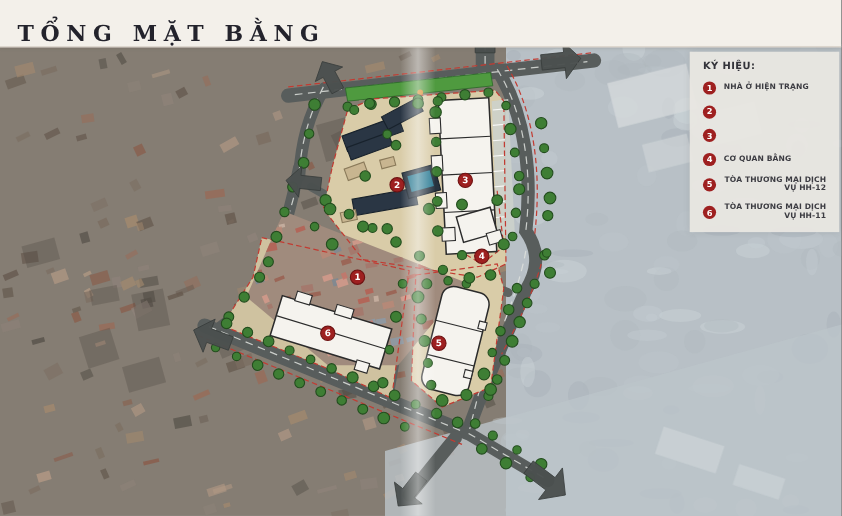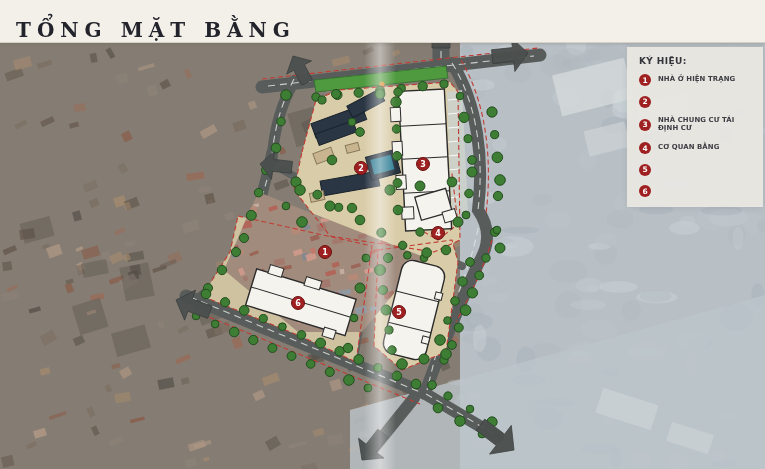--- a/index.html
+++ b/index.html
@@ -11,21 +11,21 @@
              box-shadow:0 1px 3px rgba(90,85,70,.25);}
   .title-bar .t{margin-left:16px;font-family:"DejaVu Serif","Liberation Serif",serif;
                 font-weight:bold;font-size:20px;letter-spacing:6px;color:#23232c;}
   .legend{position:absolute;left:627px;top:47px;width:136px;background:rgba(234,231,226,.93);
           z-index:6;padding:9px 12px 8px 12px;box-sizing:border-box;box-shadow:0 0 6px rgba(80,80,80,.15);}
   .legend .lg-title{font-size:9px;font-weight:bold;color:#33333a;letter-spacing:.4px;margin-bottom:8px;}
   .legend .li{display:flex;align-items:center;gap:7px;margin:0 0 9.5px 0;}
   .legend .li:last-child{margin-bottom:2px;}
   .legend .ln{flex:0 0 12px;width:12px;height:12px;border-radius:50%;background:#9e2020;color:#fff;
               font-size:7.5px;font-weight:bold;display:flex;align-items:center;justify-content:center;}
-  .legend .lt{font-size:6.9px;font-weight:bold;color:#3c3c42;letter-spacing:.1px;line-height:1.15;}
+  .legend .lt{font-size:6.9px;font-weight:bold;color:#3c3c42;letter-spacing:.1px;line-height:1.15;text-align:right;}
 </style>
 </head>
 <body>
 
 <div class="stage">
 
   <svg width="765" height="469" viewBox="0 0 765 469">
     <defs>
       <clipPath id="clipArea1">
           <polygon points="258,192 424,257 362,332 298,332 224,270"></polygon>
@@ -688,27 +688,28 @@
     <div id="legendItems">
         <div class="li">
           <span class="ln">1</span>
           <span class="lt">NHÀ Ở HIỆN TRẠNG</span>
         </div>
         <div class="li">
           <span class="ln">2</span>
         </div>
         <div class="li">
           <span class="ln">3</span>
-          <span class="lt">NHÀ CHUNG CƯ TÁI ĐỊNH CƯ</span>
         </div>
         <div class="li">
           <span class="ln">4</span>
           <span class="lt">CƠ QUAN BẰNG</span>
         </div>
         <div class="li">
           <span class="ln">5</span>
+          <span class="lt">TÒA THƯƠNG MẠI DỊCH VỤ HH-12</span>
         </div>
         <div class="li">
           <span class="ln">6</span>
+          <span class="lt">TÒA THƯƠNG MẠI DỊCH VỤ HH-11</span>
         </div>
       </div>
   </div>
 </div>
 
 </body></html>

